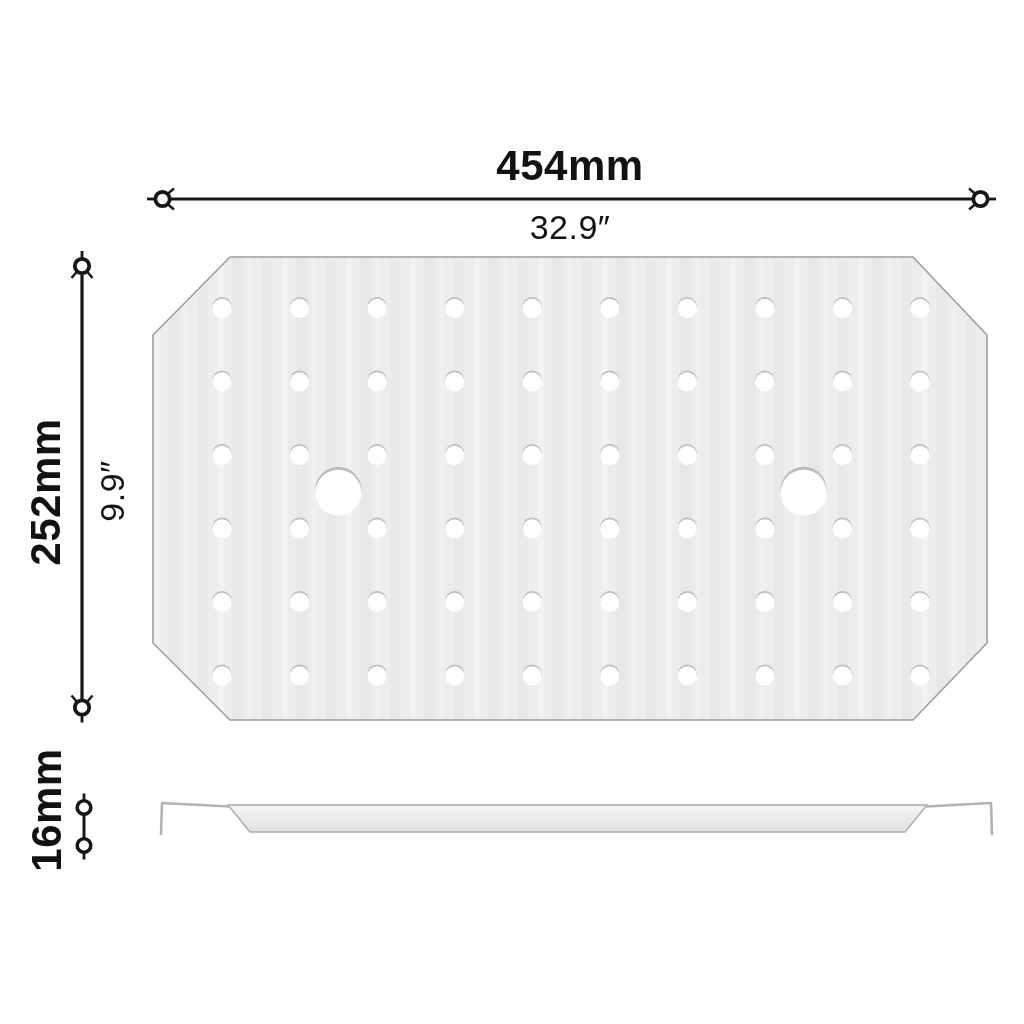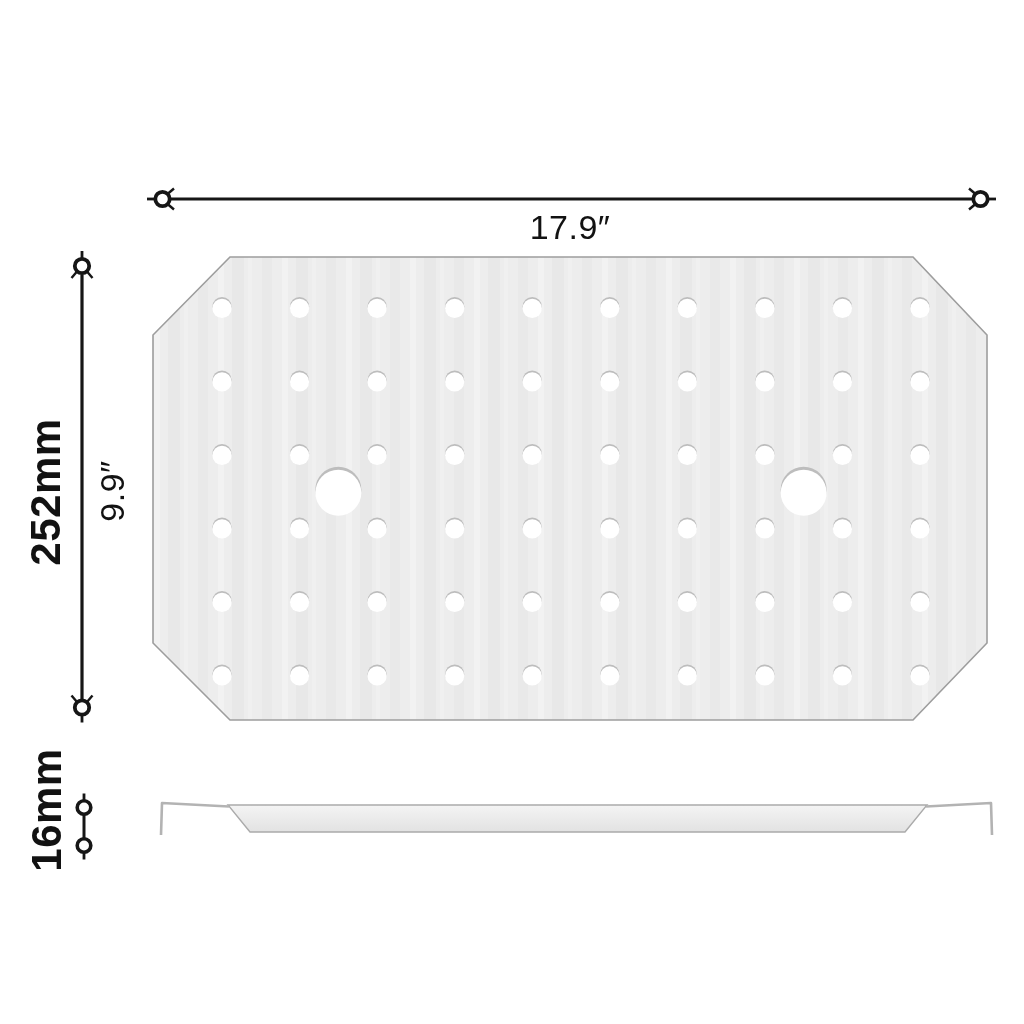--- a/index.html
+++ b/index.html
@@ -205,21 +205,22 @@
 
     <g stroke="#161616">
       <line x1="84" y1="814.5" x2="84" y2="838.5" stroke-width="3"></line>
       <circle cx="84" cy="807.5" r="6.8" fill="#ffffff" stroke-width="3.6"></circle>
       <circle cx="84" cy="845.5" r="6.8" fill="#ffffff" stroke-width="3.6"></circle>
       <line x1="84" y1="793.5" x2="84" y2="800" stroke-width="2.8"></line>
       <line x1="84" y1="853" x2="84" y2="859.5" stroke-width="2.8"></line>
     </g>
   </svg>
 
-
-  <div class="dim-label imperial" style="left:570px; top:227px;">17.9″</div>
+  <div class="dim-label metric" style="left:570px; top:166px;">454mm</div>
+
+  <div class="dim-label imperial" style="left:570px; top:227px;">32.9″</div>
 
   <div class="dim-label metric vertical" style="left:46px;  top:492px;">252mm</div>
 
   <div class="dim-label imperial vertical" style="left:112px; top:491px;">9.9″</div>
 
   <div class="dim-label metric vertical" style="left:47px;  top:810px;">16mm</div>
 </div>
 
 </body></html>

